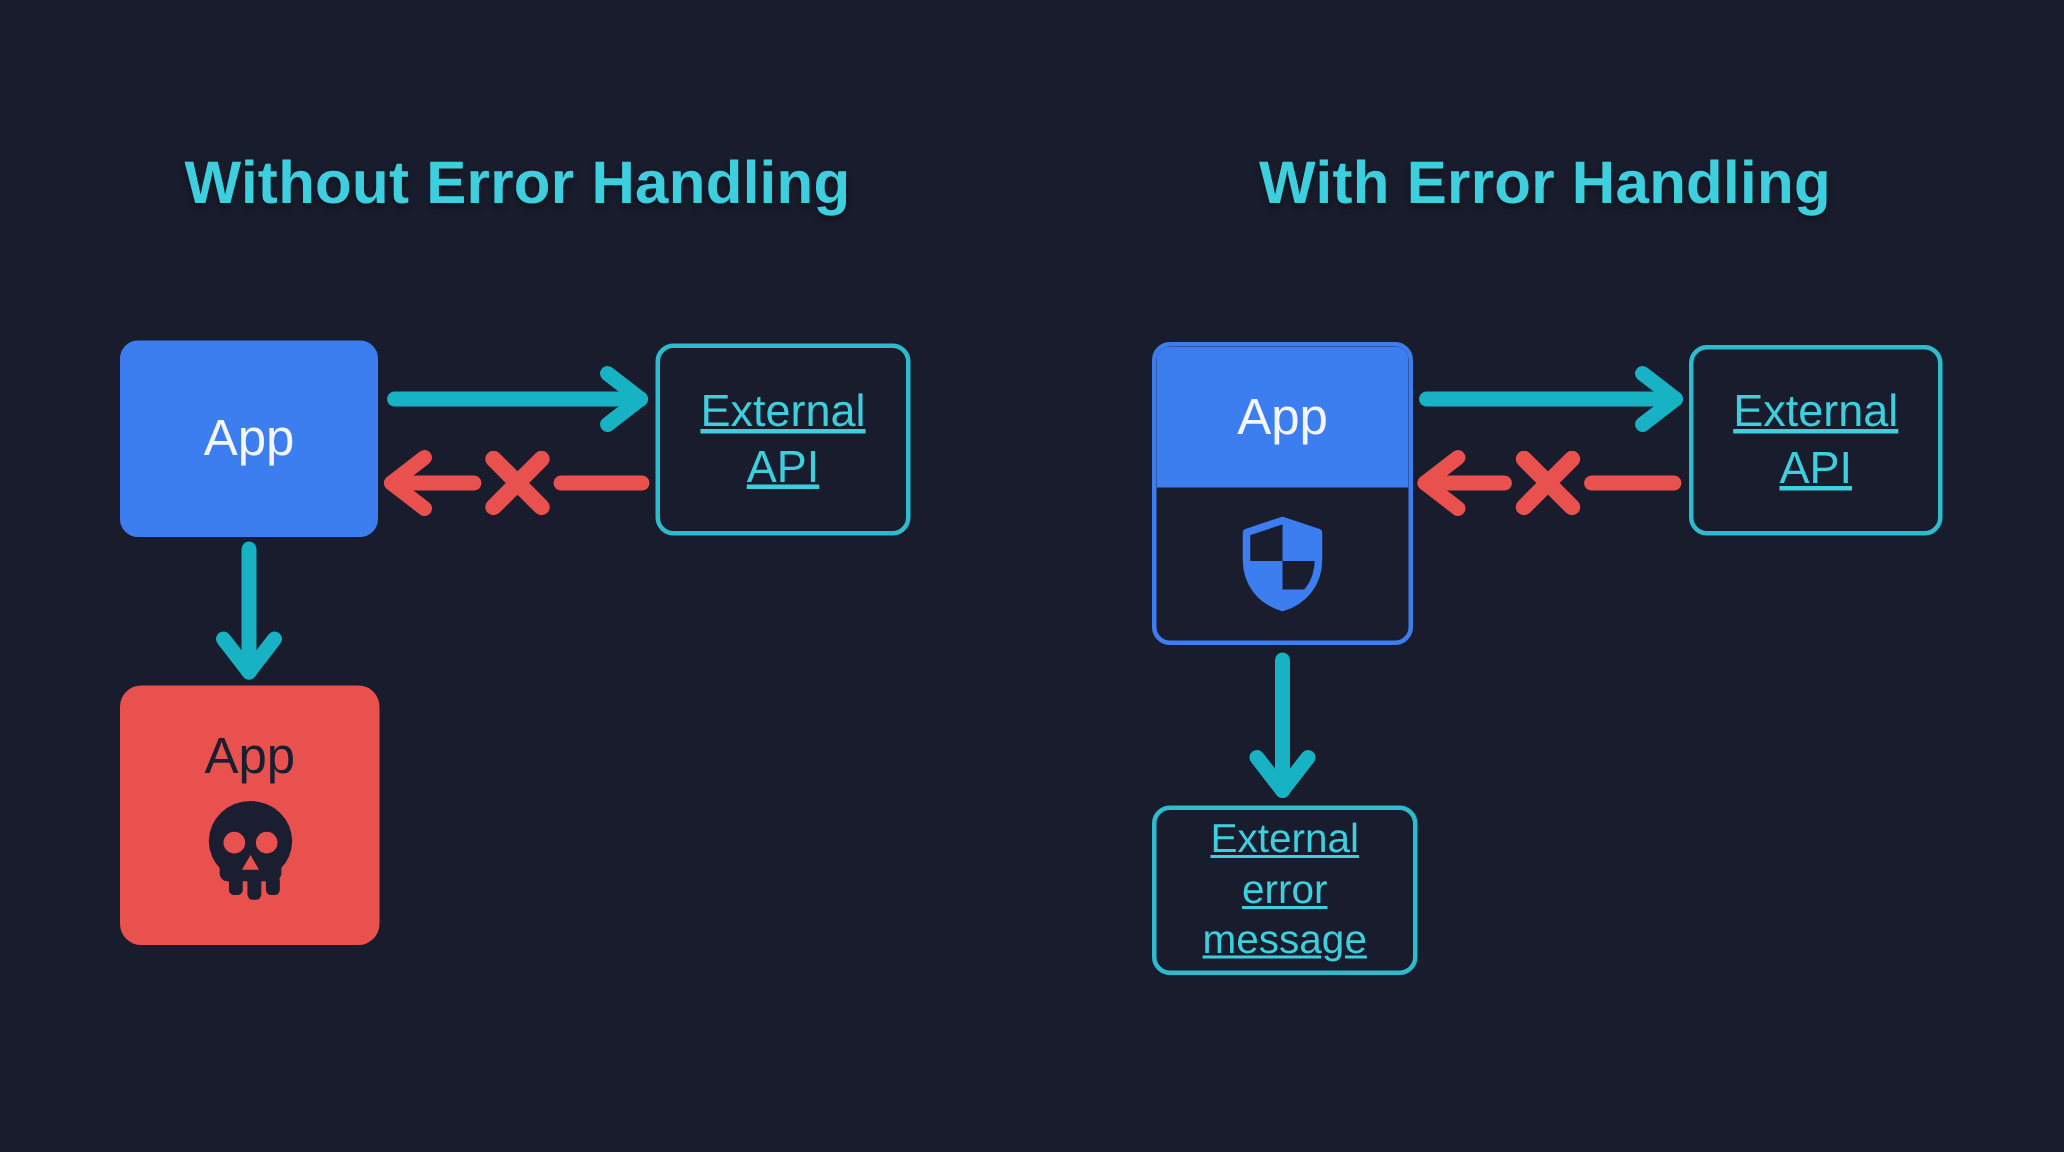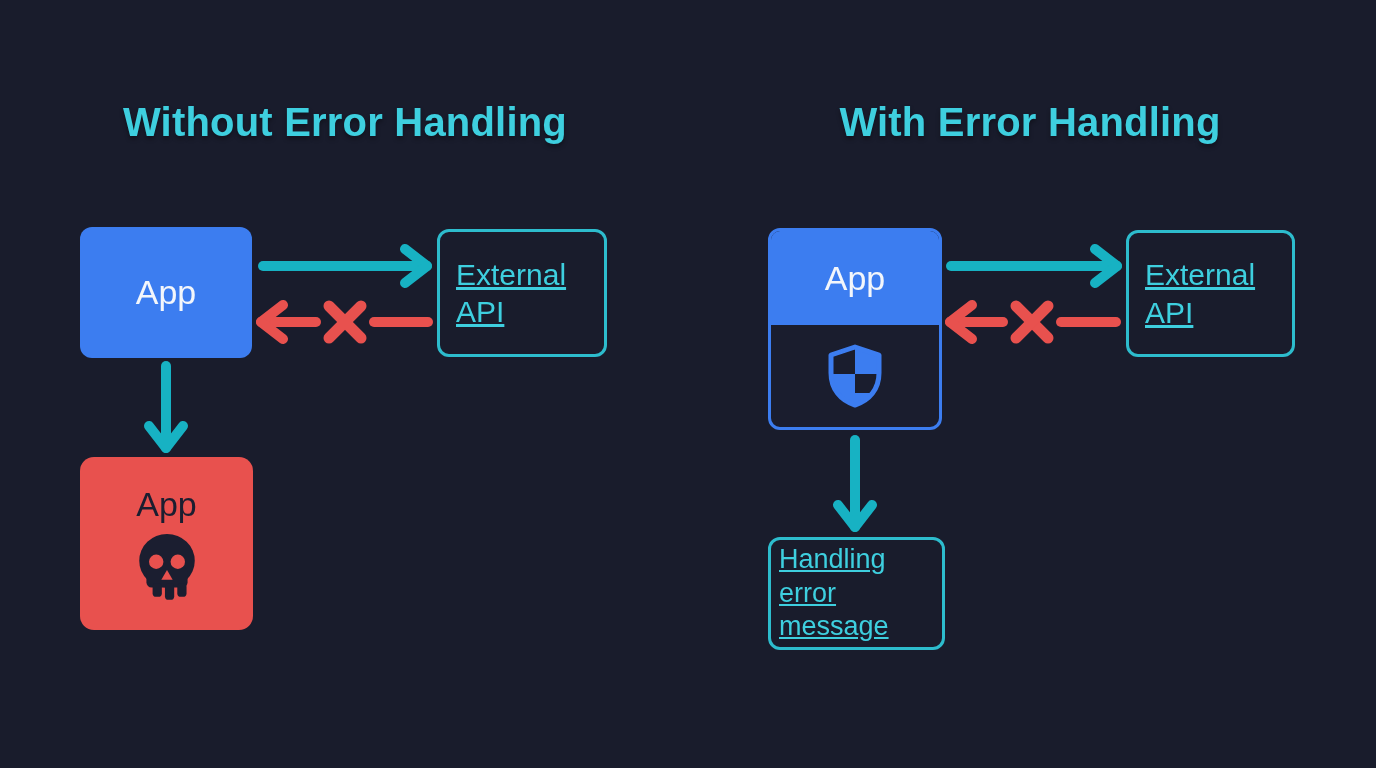--- a/index.html
+++ b/index.html
@@ -44,20 +44,21 @@
     text-shadow: 0 3px 4px rgba(0,0,0,0.35);
   }
   .title-left  { left: 60px;  top: 100px; width: 570px; }
   .title-right { left: 755px; top: 100px; width: 550px; }
 
   .node {
     position: absolute;
     display: flex;
     align-items: center;
     justify-content: center;
+    text-align: center;
   }
 
   .app-box-left {
     left: 80px; top: 227px; width: 172px; height: 131px;
     background: var(--blue);
     border-radius: 12px;
     color: var(--white);
     font-size: 34px;
   }
 
@@ -216,16 +217,16 @@
         </svg>
       </span>
     </div>
   </div>
 
   <div class="node outline-box external-right">
     <span>External API</span>
   </div>
 
   <div class="node outline-box friendly-box">
-    <span>Handling error message</span>
+    <span>External error message</span>
   </div>
 
 </div>
 
 </body></html>

